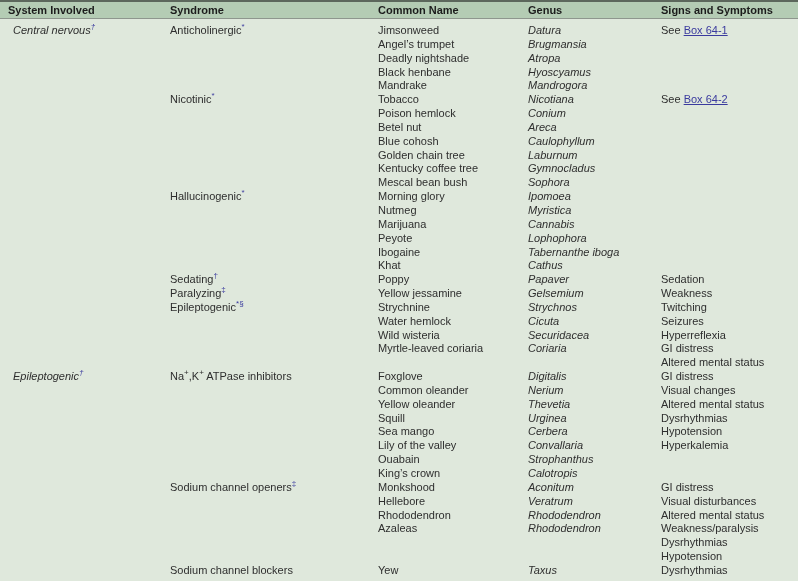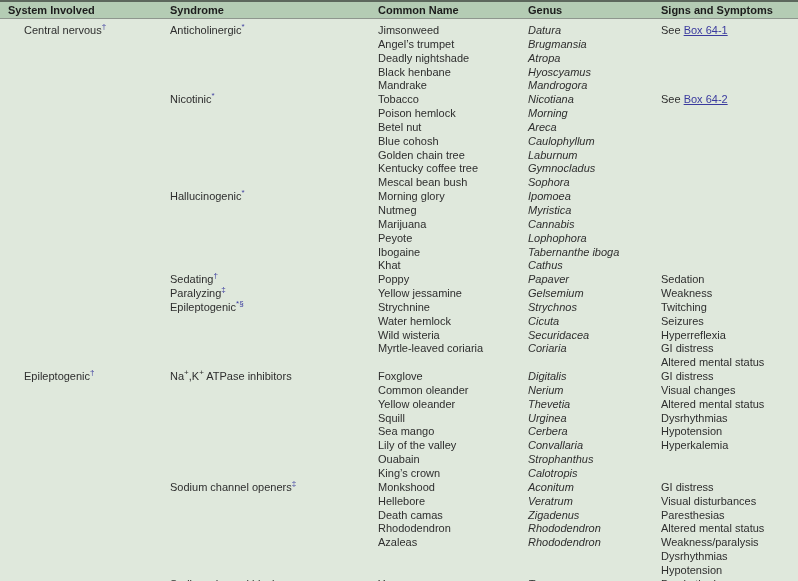--- a/index.html
+++ b/index.html
@@ -21,21 +21,21 @@
     font-weight:bold;font-size:11px;color:var(--header-text);
   }
   .th{white-space:nowrap;}
   .th:first-child{padding-left:8px;}
   .tbody{padding-top:5px;font-size:11px;color:var(--text);}
   .tr{
     display:grid;grid-template-columns:170px 208px 150px 133px 1fr;
     height:13.85px;line-height:13.85px;
   }
   .td{white-space:nowrap;}
-  .td.col-system{padding-left:24px;}
+  .td.col-system{padding-left:13px;font-style:italic;}
   .td.col-genus{font-style:italic;}
   .sup,.supb{font-size:8px;vertical-align:super;line-height:0;}
   .supb{color:var(--link-blue);}
   .link{color:var(--link-blue);cursor:pointer;text-decoration:underline;}
 </style>
 </head>
 <body>
 
 <div class="table">
   <div class="thead">
@@ -85,21 +85,21 @@
         <div class="td col-system"></div>
         <div class="td col-syndrome"><span>Nicotinic</span><span class="supb">*</span></div>
         <div class="td col-common">Tobacco</div>
         <div class="td col-genus">Nicotiana</div>
         <div class="td col-signs"><span>See </span><span class="link">Box 64-2</span></div>
       </div>
       <div class="tr">
         <div class="td col-system"></div>
         <div class="td col-syndrome"></div>
         <div class="td col-common">Poison hemlock</div>
-        <div class="td col-genus">Morning</div>
+        <div class="td col-genus">Conium</div>
         <div class="td col-signs"></div>
       </div>
       <div class="tr">
         <div class="td col-system"></div>
         <div class="td col-syndrome"></div>
         <div class="td col-common">Betel nut</div>
         <div class="td col-genus">Areca</div>
         <div class="td col-signs"></div>
       </div>
       <div class="tr">
@@ -286,27 +286,20 @@
       <div class="tr">
         <div class="td col-system"></div>
         <div class="td col-syndrome"></div>
         <div class="td col-common">Hellebore</div>
         <div class="td col-genus">Veratrum</div>
         <div class="td col-signs">Visual disturbances</div>
       </div>
       <div class="tr">
         <div class="td col-system"></div>
         <div class="td col-syndrome"></div>
-        <div class="td col-common">Death camas</div>
-        <div class="td col-genus">Zigadenus</div>
-        <div class="td col-signs">Paresthesias</div>
-      </div>
-      <div class="tr">
-        <div class="td col-system"></div>
-        <div class="td col-syndrome"></div>
         <div class="td col-common">Rhododendron</div>
         <div class="td col-genus">Rhododendron</div>
         <div class="td col-signs">Altered mental status</div>
       </div>
       <div class="tr">
         <div class="td col-system"></div>
         <div class="td col-syndrome"></div>
         <div class="td col-common">Azaleas</div>
         <div class="td col-genus">Rhododendron</div>
         <div class="td col-signs">Weakness/paralysis</div>

